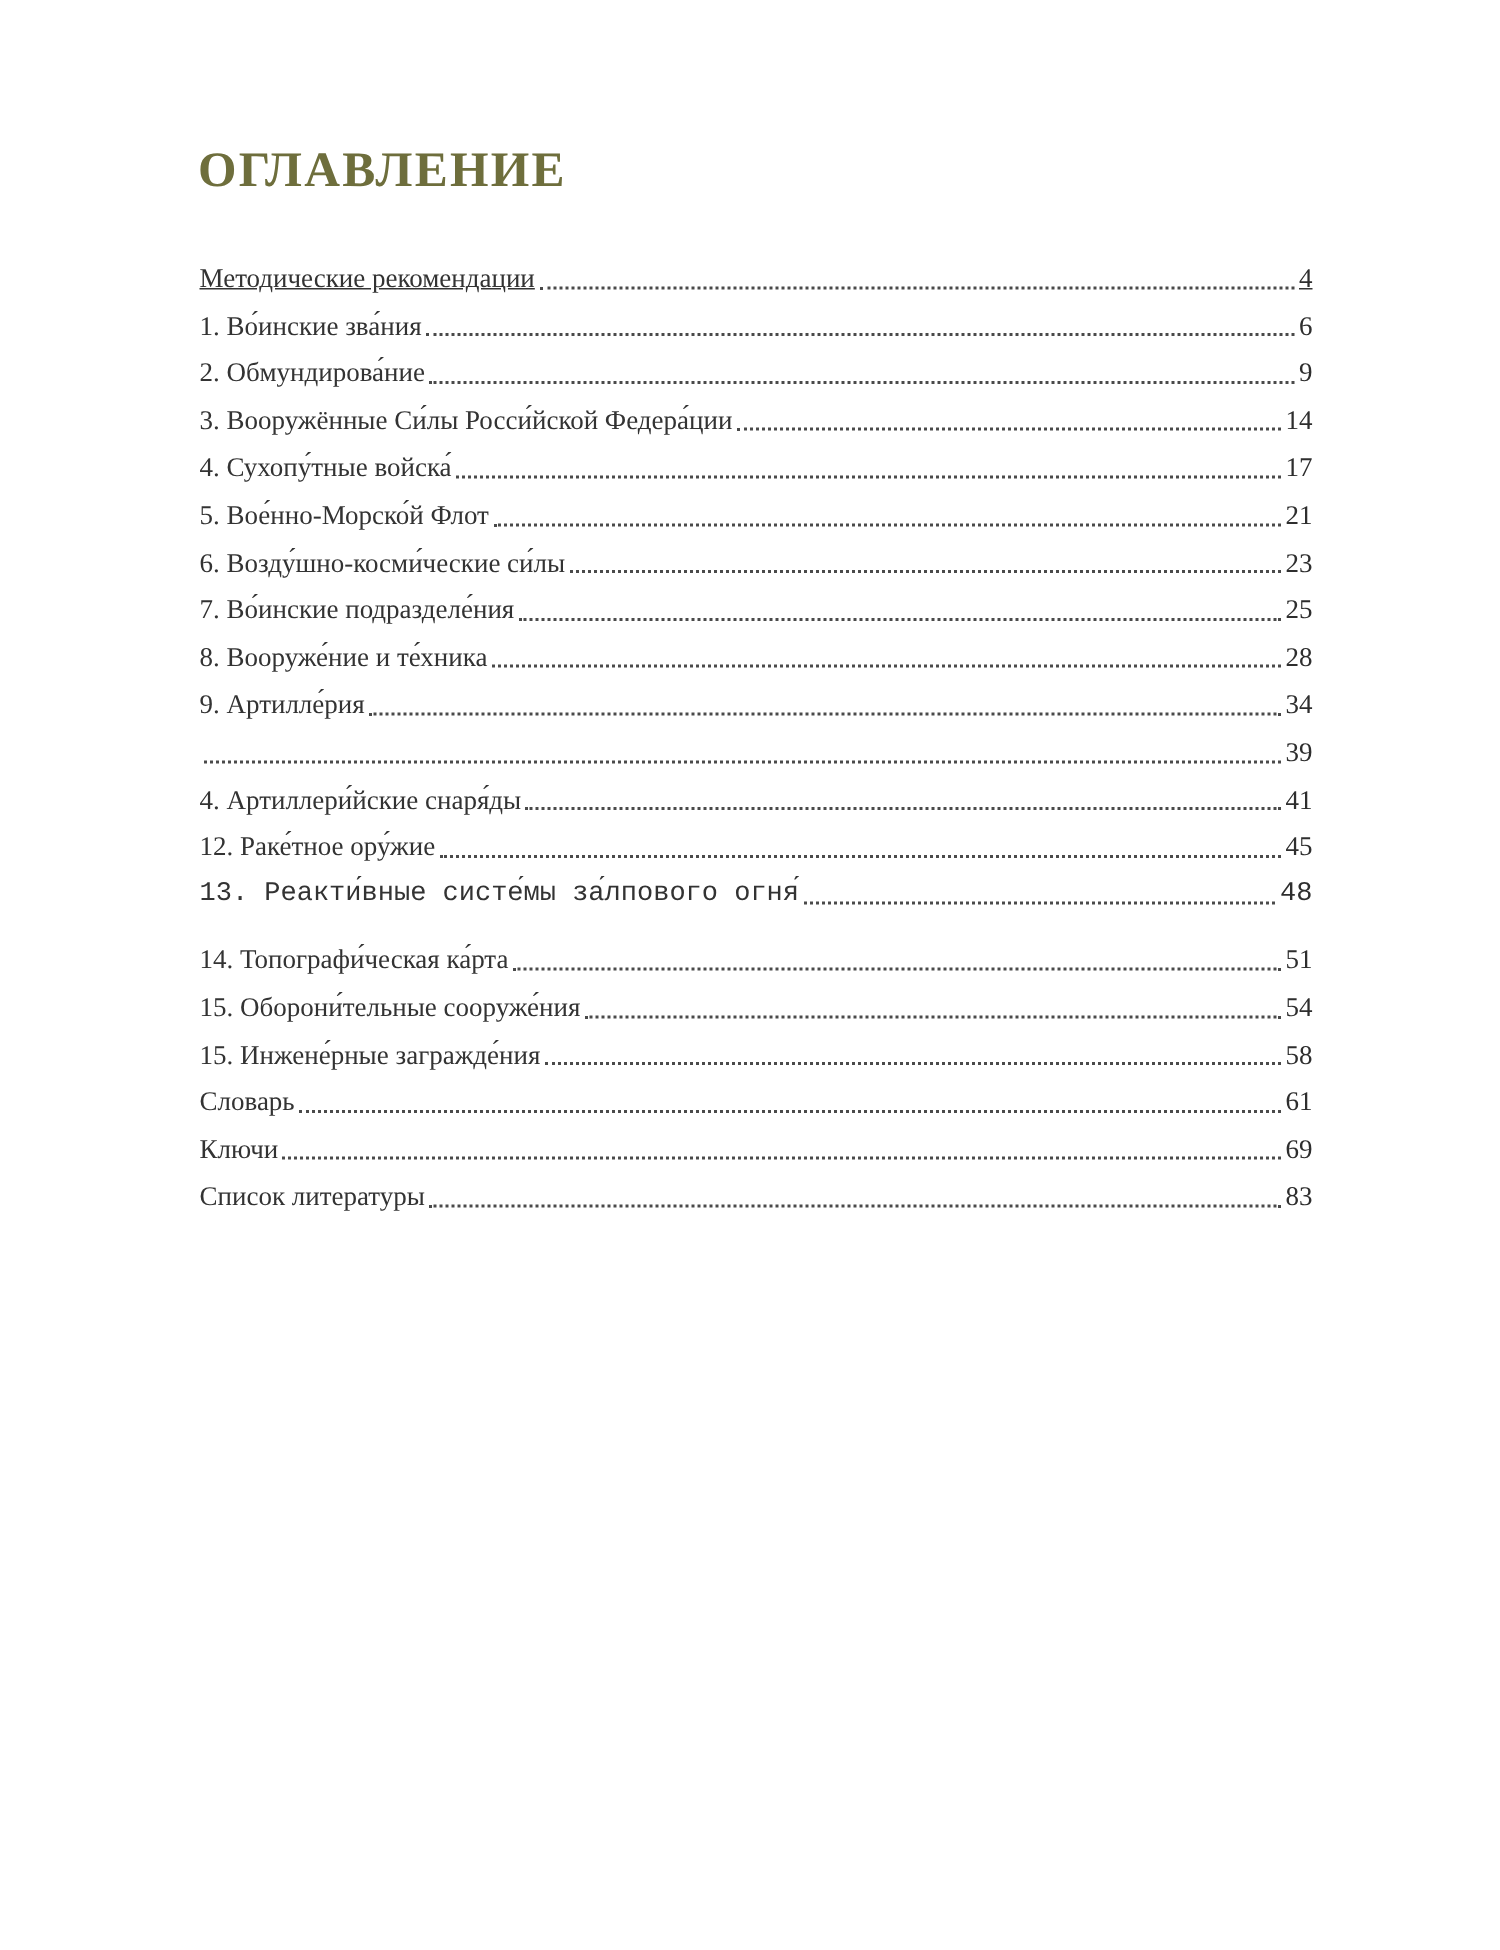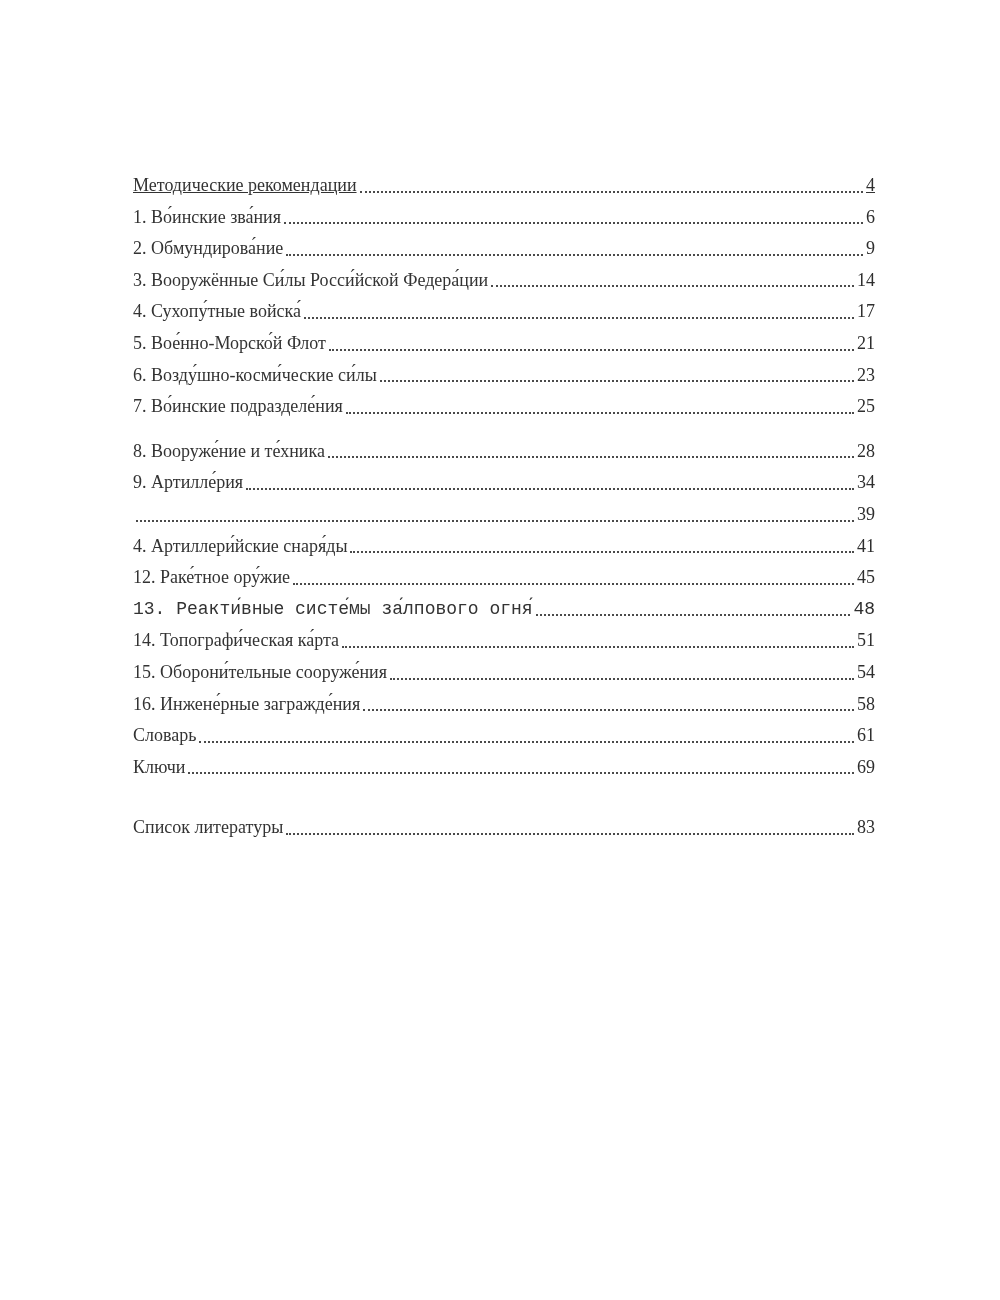--- a/index.html
+++ b/index.html
@@ -53,20 +53,21 @@
   .toc-page {
     flex: 0 0 auto;
     text-align: right;
     color: #2e2e2e;
   }
 </style>
 </head>
 <body>
 
 <div class="page">
+  <h1 class="toc-title" style="color: rgb(110, 110, 60);">ОГЛАВЛЕНИЕ</h1>
 
   <div class="toc-list">
       <div class="toc-row" style="color: rgb(51, 51, 51); text-decoration: underline;">
     <span class="toc-label">Методические рекомендации</span>
     <span class="toc-dots" style="border-bottom-color: rgb(74, 74, 74);"></span>
     <span class="toc-page">4</span>
   </div>
       <div class="toc-row" style="color: rgb(51, 51, 51);">
     <span class="toc-label">1. Во́инские зва́ния</span>
     <span class="toc-dots" style="border-bottom-color: rgb(74, 74, 74);"></span>
@@ -95,21 +96,21 @@
       <div class="toc-row" style="color: rgb(51, 51, 51);">
     <span class="toc-label">6. Возду́шно-косми́ческие си́лы</span>
     <span class="toc-dots" style="border-bottom-color: rgb(74, 74, 74);"></span>
     <span class="toc-page">23</span>
   </div>
       <div class="toc-row" style="color: rgb(51, 51, 51);">
     <span class="toc-label">7. Во́инские подразделе́ния</span>
     <span class="toc-dots" style="border-bottom-color: rgb(74, 74, 74);"></span>
     <span class="toc-page">25</span>
   </div>
-      <div class="toc-row" style="color: rgb(51, 51, 51); margin-top: 13px;">
+      <div class="toc-row" style="color: rgb(51, 51, 51);">
     <span class="toc-label">8. Вооруже́ние и те́хника</span>
     <span class="toc-dots" style="border-bottom-color: rgb(74, 74, 74);"></span>
     <span class="toc-page">28</span>
   </div>
       <div class="toc-row" style="color: rgb(51, 51, 51);">
     <span class="toc-label">9. Артилле́рия</span>
     <span class="toc-dots" style="border-bottom-color: rgb(74, 74, 74);"></span>
     <span class="toc-page">34</span>
   </div>
       <div class="toc-row" style="color: rgb(51, 51, 51);">
@@ -124,44 +125,44 @@
       <div class="toc-row" style="color: rgb(51, 51, 51);">
     <span class="toc-label">12. Раке́тное ору́жие</span>
     <span class="toc-dots" style="border-bottom-color: rgb(74, 74, 74);"></span>
     <span class="toc-page">45</span>
   </div>
       <div class="toc-row" style="color: rgb(51, 51, 51); font-family: Liberation Mono, monospace;">
     <span class="toc-label">13. Реакти́вные систе́мы за́лпового огня́</span>
     <span class="toc-dots" style="border-bottom-color: rgb(74, 74, 74);"></span>
     <span class="toc-page">48</span>
   </div>
-      <div class="toc-row" style="color: rgb(51, 51, 51);">
+      <div class="toc-row" style="color: rgb(51, 51, 51); margin-top: 12px;">
     <span class="toc-label">14. Топографи́ческая ка́рта</span>
     <span class="toc-dots" style="border-bottom-color: rgb(74, 74, 74);"></span>
     <span class="toc-page">51</span>
   </div>
       <div class="toc-row" style="color: rgb(51, 51, 51);">
     <span class="toc-label">15. Оборони́тельные сооруже́ния</span>
     <span class="toc-dots" style="border-bottom-color: rgb(74, 74, 74);"></span>
     <span class="toc-page">54</span>
   </div>
       <div class="toc-row" style="color: rgb(51, 51, 51);">
-    <span class="toc-label">16. Инжене́рные загражде́ния</span>
+    <span class="toc-label">15. Инжене́рные загражде́ния</span>
     <span class="toc-dots" style="border-bottom-color: rgb(74, 74, 74);"></span>
     <span class="toc-page">58</span>
   </div>
       <div class="toc-row" style="color: rgb(51, 51, 51);">
     <span class="toc-label">Словарь</span>
     <span class="toc-dots" style="border-bottom-color: rgb(74, 74, 74);"></span>
     <span class="toc-page">61</span>
   </div>
       <div class="toc-row" style="color: rgb(51, 51, 51);">
     <span class="toc-label">Ключи</span>
     <span class="toc-dots" style="border-bottom-color: rgb(74, 74, 74);"></span>
     <span class="toc-page">69</span>
   </div>
-      <div class="toc-row" style="color: rgb(51, 51, 51); margin-top: 29px;">
+      <div class="toc-row" style="color: rgb(51, 51, 51);">
     <span class="toc-label">Список литературы</span>
     <span class="toc-dots" style="border-bottom-color: rgb(74, 74, 74);"></span>
     <span class="toc-page">83</span>
   </div>
     </div>
 </div>
 
 </body></html>

